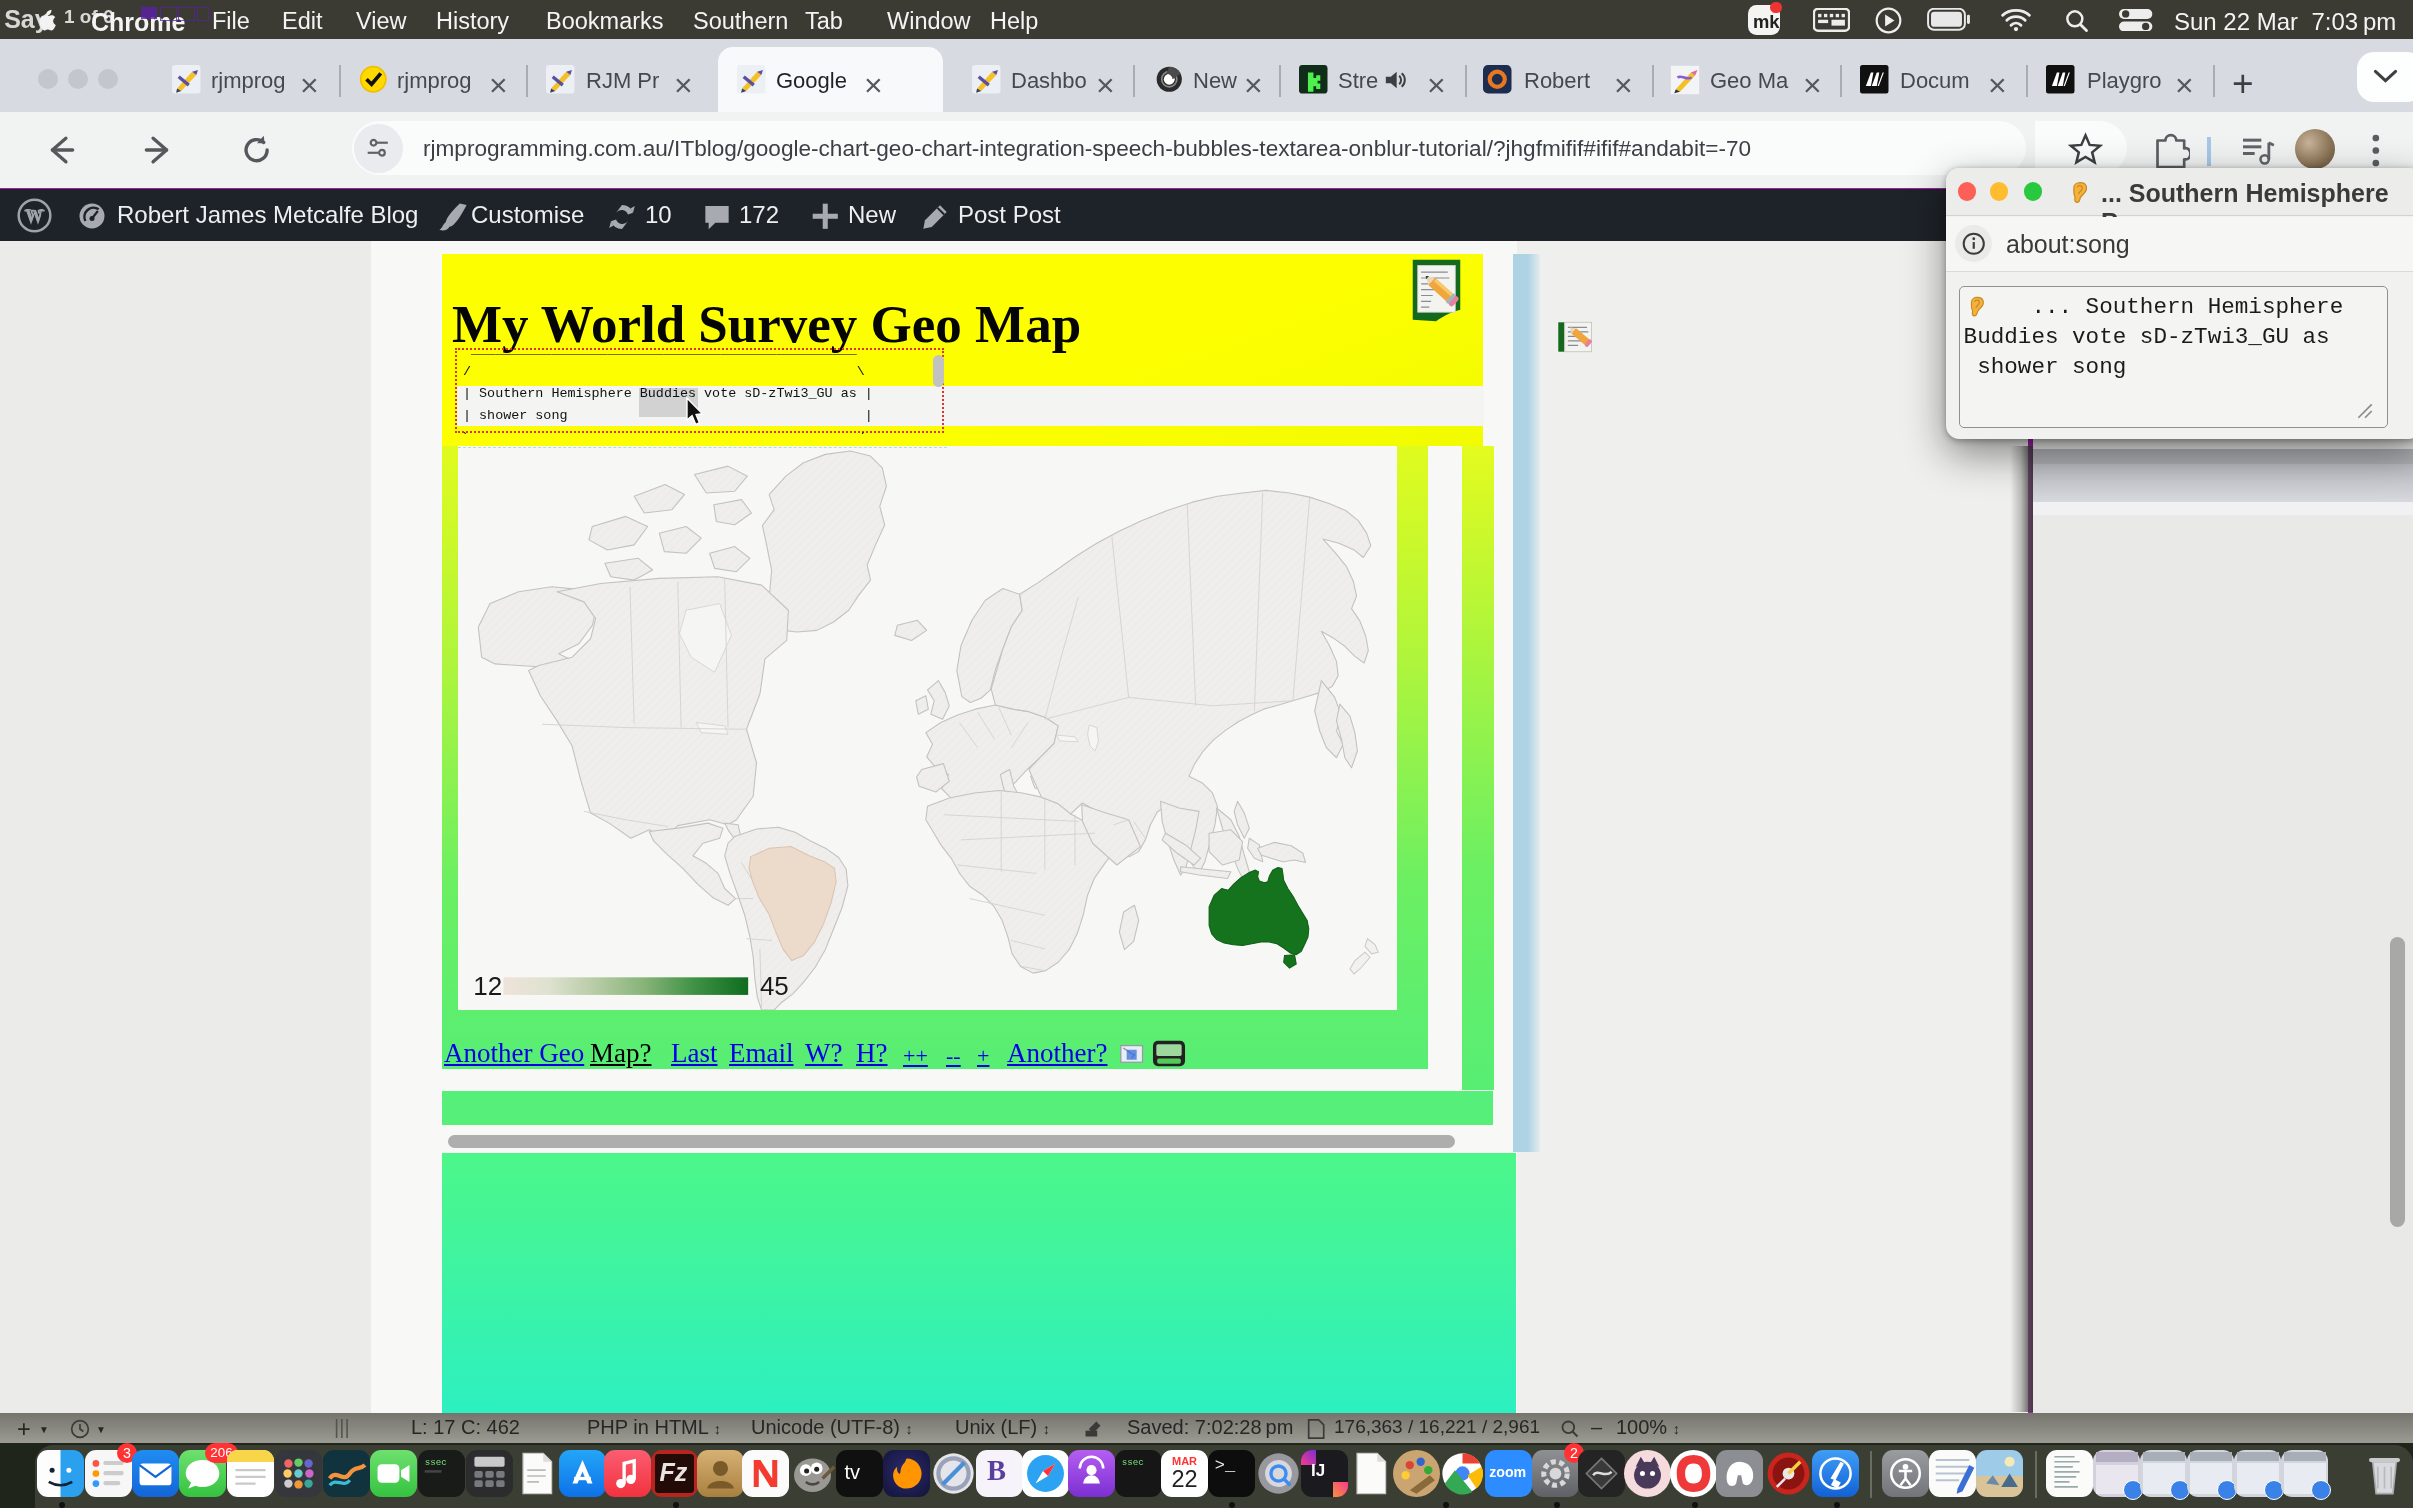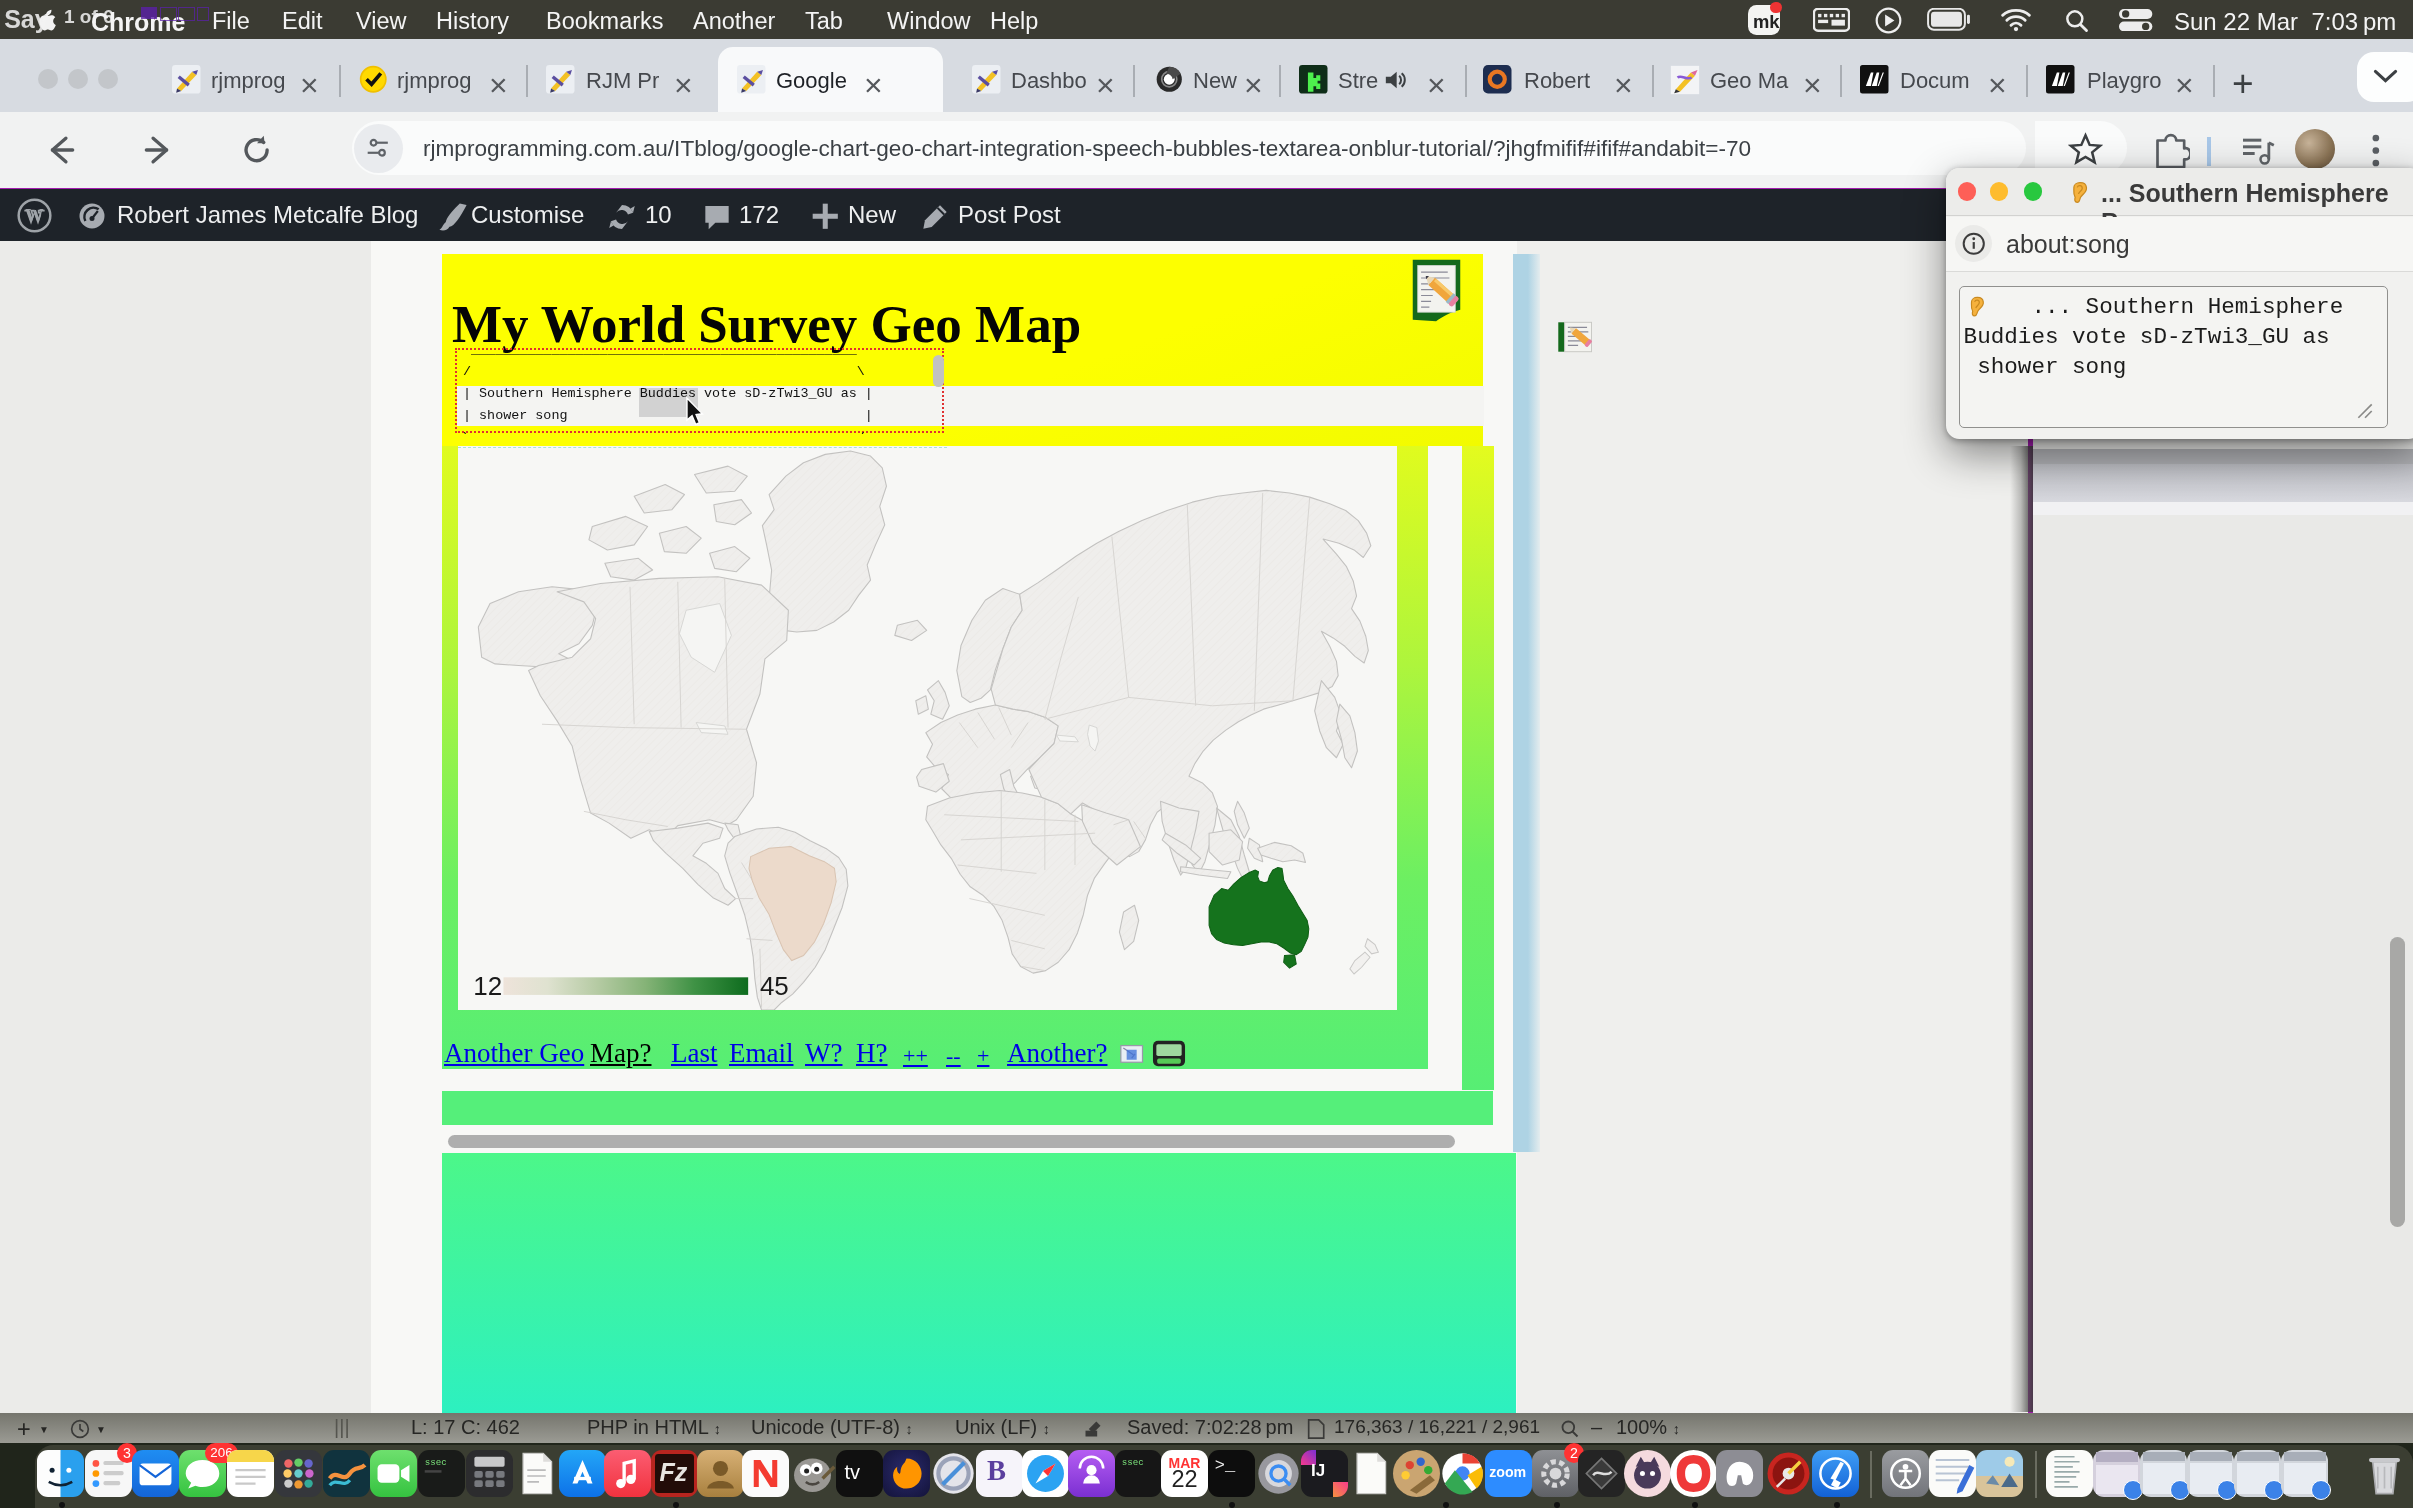--- a/index.html
+++ b/index.html
@@ -81,21 +81,21 @@
       <path fill="#f2f2f2" d="M13 9.6c1.8 0 3.6-1 4.8-2.4 1.1-1.3 2-3.2 1.7-5.2-1.7.1-3.8 1.2-5 2.5-1.1 1.3-2.1 3.2-1.5 5.1zm8.6 6.1c-.1-3.1 2.5-4.6 2.6-4.7-1.4-2.1-3.6-2.4-4.4-2.4-1.9-.2-3.6 1.1-4.6 1.1-1 0-2.4-1.1-4-1-2 0-3.9 1.2-5 3-2.1 3.7-.5 9.2 1.5 12.2 1 1.5 2.2 3.1 3.8 3 1.5-.1 2.1-1 3.9-1 1.8 0 2.3 1 4 1 1.6 0 2.7-1.5 3.7-3 1.2-1.7 1.6-3.3 1.7-3.4-.1-.1-3.2-1.3-3.2-4.8z"></path>
     </svg>
     <span class="mi purple" style="left:4.2px;top:5px;font-size:25px;opacity:.85">Say</span>
     <span class="mi purple" style="left:64px;top:5.9px;font-size:19px;opacity:.85">1 of 6</span>
     <span class="mi" style="left:91px;font-weight:bold;font-size:25px">Chrome</span>
     <span class="mi" style="left:212px">File</span>
     <span class="mi" style="left:282px">Edit</span>
     <span class="mi" style="left:356px">View</span>
     <span class="mi" style="left:436px">History</span>
     <span class="mi" style="left:546px">Bookmarks</span>
-    <span class="mi" style="left:693px">Another</span>
+    <span class="mi" style="left:693px">Southern</span>
     <span class="mi" style="left:805px">Tab</span>
     <span class="mi" style="left:887px">Window</span>
     <span class="mi" style="left:990px">Help</span>
     <span class="abs purple" style="left:141px;top:6.7px;width:16px;height:12.6px;background:#5b21a8;opacity:.8"></span>
     <span class="abs" style="left:160px;top:6.7px;width:15px;height:12.6px;border:1.7px solid #5b21a8;opacity:.75"></span>
     <span class="abs" style="left:178px;top:6.7px;width:15px;height:12.6px;border:1.7px solid #5b21a8;opacity:.75"></span>
     <span class="abs" style="left:197px;top:6.7px;width:10px;height:12.6px;border:1.7px solid #5b21a8;opacity:.75"></span>
 
     <span class="abs" style="left:1748px;top:5px;width:32px;height:30px;border-radius:8.4px;background:#f4f4f2"></span>
     <span class="abs" style="left:1753px;top:11px;font-size:18.4px;color:#222;font-weight:bold">mk</span>
@@ -681,21 +681,21 @@
         </svg></div>
     <div class="dicon" style="left:1068px;background:linear-gradient(#b55ef2,#7b2fd2)"><svg width="47" height="47" viewBox="0 0 56 56">
           <circle cx="28" cy="24" r="6" fill="#fff"></circle>
           <path d="M18 40 a10 10 0 0 1 20 0 Z" fill="#fff"></path>
           <path d="M14 22 a14 14 0 0 1 28 0" stroke="#fff" stroke-width="3" fill="none"></path>
         </svg></div>
     <div class="dicon" style="left:1115px;background:#161616"><svg width="47" height="47" viewBox="0 0 56 56">
           <text x="8" y="18" font-size="11" fill="#7be27b" font-family="Liberation Mono,monospace">ssec</text>
         </svg></div>
     <div class="dicon" style="left:1161px;background:#fff">
-        <span class="abs" style="left:0;top:5px;width:47px;text-align:center;font-size:14px;color:#f33;font-weight:bold">MAR</span>
+        <span class="abs" style="left:0;top:5px;width:47px;text-align:center;font-size:11px;color:#f33;font-weight:bold">MAR</span>
         <span class="abs" style="left:0;top:16px;width:47px;text-align:center;font-size:23.5px;color:#222">22</span>
       </div>
     <div class="dicon" style="left:1208px;background:#0d0d0d">
         <span class="abs" style="left:6.7px;top:6.7px;font-size:17px;color:#eee;font-family:'Liberation Mono',monospace">&gt;_</span>
       </div>
     <div class="dicon" style="left:1255px;background:transparent"><svg width="47" height="47" viewBox="0 0 56 56">
           <circle cx="28" cy="28" r="24" fill="#98989e"></circle>
           <circle cx="28" cy="28" r="16" fill="#d8d8dc"></circle>
           <circle cx="28" cy="28" r="9" fill="none" stroke="#3b8df2" stroke-width="4"></circle>
           <line x1="34" y1="34" x2="42" y2="42" stroke="#3b8df2" stroke-width="4"></line>

